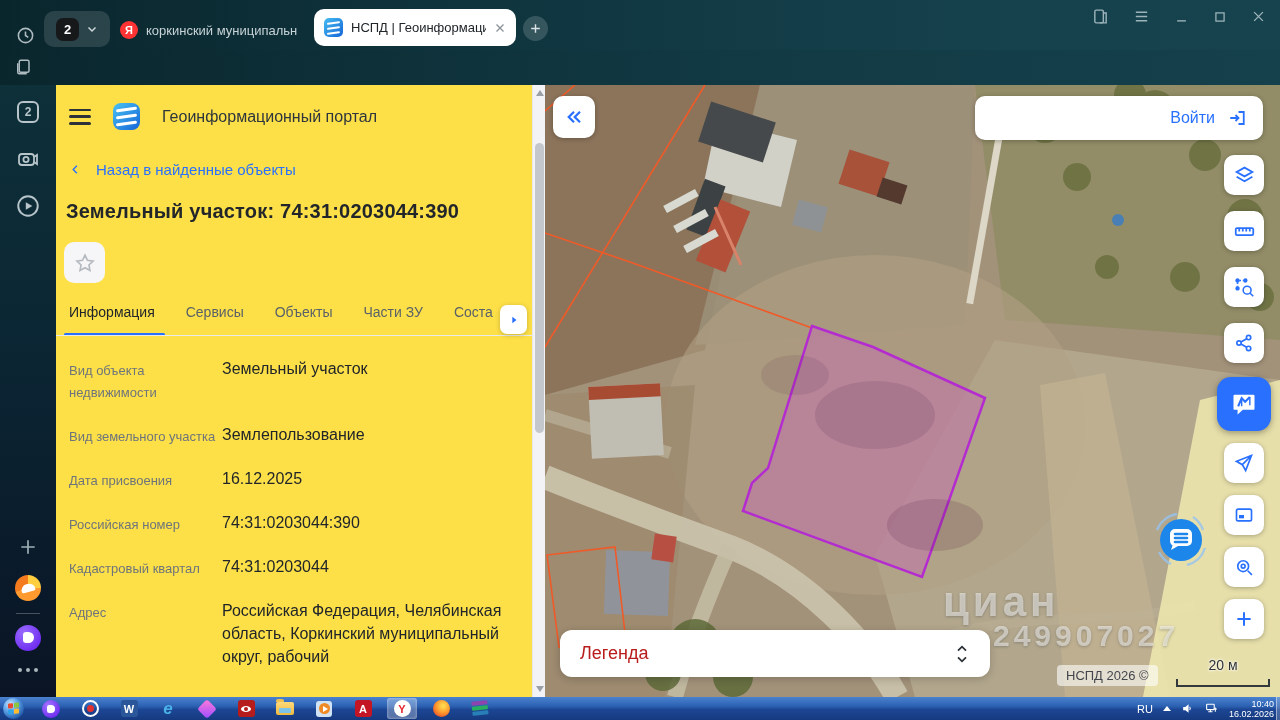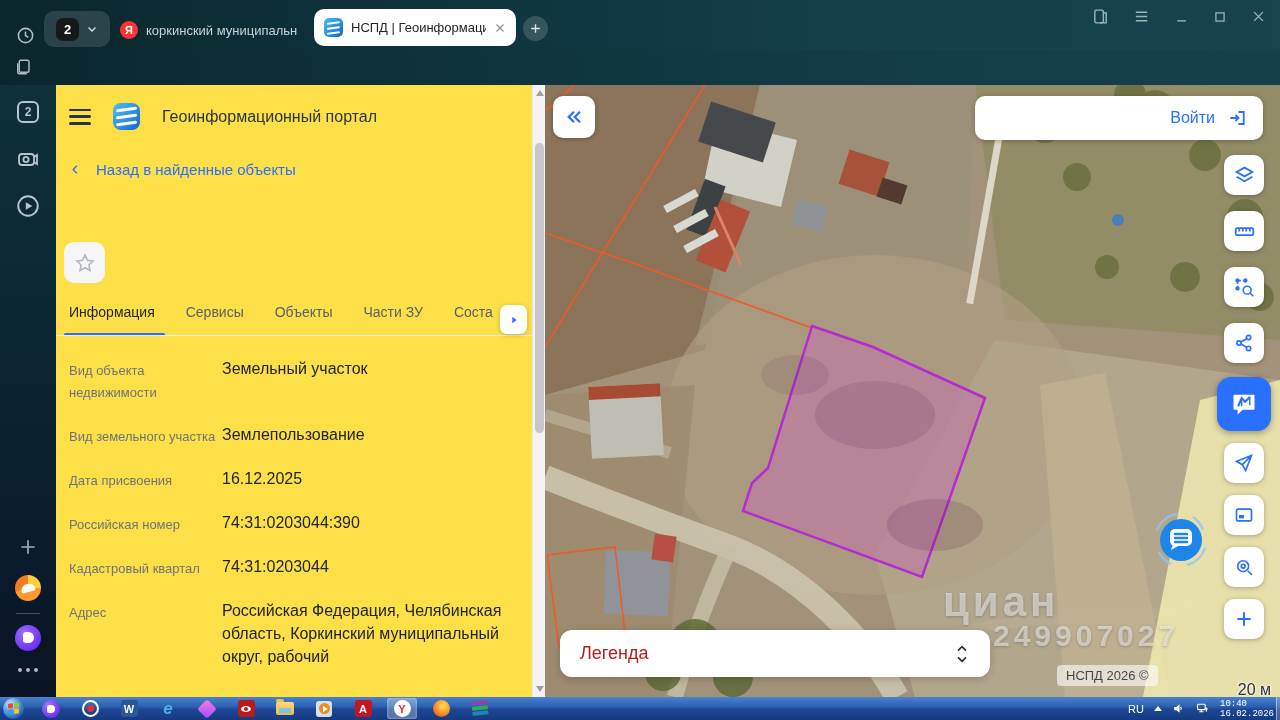--- a/index.html
+++ b/index.html
@@ -103,42 +103,42 @@
   .tool-active { position:absolute; left:672px; top:292px; width:54px; height:54px; background:#2970ff; border-radius:14px;
     box-shadow:0 2px 7px rgba(0,0,0,.35); display:flex; align-items:center; justify-content:center; cursor:pointer; }
   .chat-btn { position:absolute; left:604px; top:423px; width:64px; height:64px; cursor:pointer; }
   .legend-bar { position:absolute; left:15px; top:545px; width:430px; height:47px; background:#fff; border-radius:12px;
     box-shadow:0 2px 8px rgba(0,0,0,.2); display:flex; align-items:center; justify-content:space-between;
     padding:0 20px; cursor:pointer; }
   .legend-label { font-size:18px; color:#b91c1c; }
   .attribution { position:absolute; left:512px; top:580px; height:21px; background:rgba(255,255,255,.6); border-radius:4px;
     display:flex; align-items:center; padding:0 9px; font-size:13px; color:#43474b; }
   .scalebar { position:absolute; left:630px; top:572px; width:96px; }
-  .scalebar .lbl { text-align:right; font-size:16px; color:#2e3338; text-shadow:0 0 3px #fff,0 0 3px #fff; margin-bottom:1px;margin-top:24px; }
+  .scalebar .lbl { text-align:center; font-size:14px; color:#2e3338; text-shadow:0 0 3px #fff,0 0 3px #fff; margin-bottom:1px; }
   .watermark { position:absolute; color:rgba(255,255,255,.5); font-weight:700; text-shadow:0 1px 3px rgba(80,80,80,.4); line-height:1; }
   .wm1 { left:398px; top:496px; font-size:42px; letter-spacing:4px; }
   .wm2 { left:448px; top:536px; font-size:30px; letter-spacing:4px; }
 
   
   .taskbar { position:absolute; left:0; top:697px; width:1280px; height:23px;
     background:linear-gradient(180deg,#4a82cf 0%,#2c61b2 40%,#1c4694 55%,#163a80 100%); display:flex; align-items:center; }
   .start-orb { width:21px; height:21px; border-radius:50%; margin-left:3px;
     background:radial-gradient(circle at 35% 30%,#cfe8ff 0%,#63a8ea 35%,#1f57a8 78%,#123a74 100%);
     position:relative; flex:0 0 auto; }
   .start-orb .flag { position:absolute; left:5px; top:5px; width:11px; height:11px; display:grid;
     grid-template-columns:1fr 1fr; grid-template-rows:1fr 1fr; gap:1px; transform:skewY(-6deg); }
   .start-orb .flag i { border-radius:1px; }
   .tapps { display:flex; align-items:center; gap:9px; margin-left:12px; }
   .tapp { width:30px; height:21px; display:flex; align-items:center; justify-content:center; border-radius:3px; }
   .tapp.active-app { background:rgba(255,255,255,.28); box-shadow:inset 0 0 3px rgba(255,255,255,.5); }
   .ic-sq { width:17px; height:17px; border-radius:3px; display:flex; align-items:center; justify-content:center;
     color:#fff; font-size:11px; font-weight:700; }
   .tray { position:absolute; right:6px; top:0; height:23px; display:flex; align-items:center; gap:10px; color:#fff; }
   .tray .lang { font-size:11px; }
-  .tray .clock { font-size:9px; text-align:left; line-height:10px;font-family:Liberation Mono, monospace; }
+  .tray .clock { font-size:9px; text-align:right; line-height:10px; }
   .show-desktop { position:absolute; right:0; top:0; width:4px; height:23px; background:rgba(255,255,255,.2);
     border-left:1px solid rgba(255,255,255,.45); }
   .tri-up { width:0; height:0; border-left:4px solid transparent; border-right:4px solid transparent; border-bottom:5px solid #fff; }
 </style>
 </head>
 <body>
 
 <div class="screen">
 
   <div class="tabstrip">
@@ -294,20 +294,21 @@
       <span class="portal-title">Геоинформационный портал</span>
     </div>
 
     <div class="back-link">
       <svg width="11" height="15" viewBox="0 0 24 24" fill="none" stroke="#2970ff" stroke-width="3">
           <path d="M15 4l-8 8 8 8"></path>
         </svg>
       <span>Назад в найденные объекты</span>
     </div>
 
+    <div class="panel-heading">Земельный участок: 74:31:0203044:390</div>
 
     <div class="star-btn">
       <svg width="22" height="22" viewBox="0 0 24 24" fill="none" stroke="currentColor" stroke-width="1.8">
         <path d="M12 3.5l2.7 5.6 6.1.8-4.5 4.2 1.1 6-5.4-3-5.4 3 1.1-6-4.5-4.2 6.1-.8z"></path>
         </svg>
     </div>
 
     <div class="ptabs">
       <span class="ptab active">Информация</span>
       <span class="ptab">Сервисы</span>

